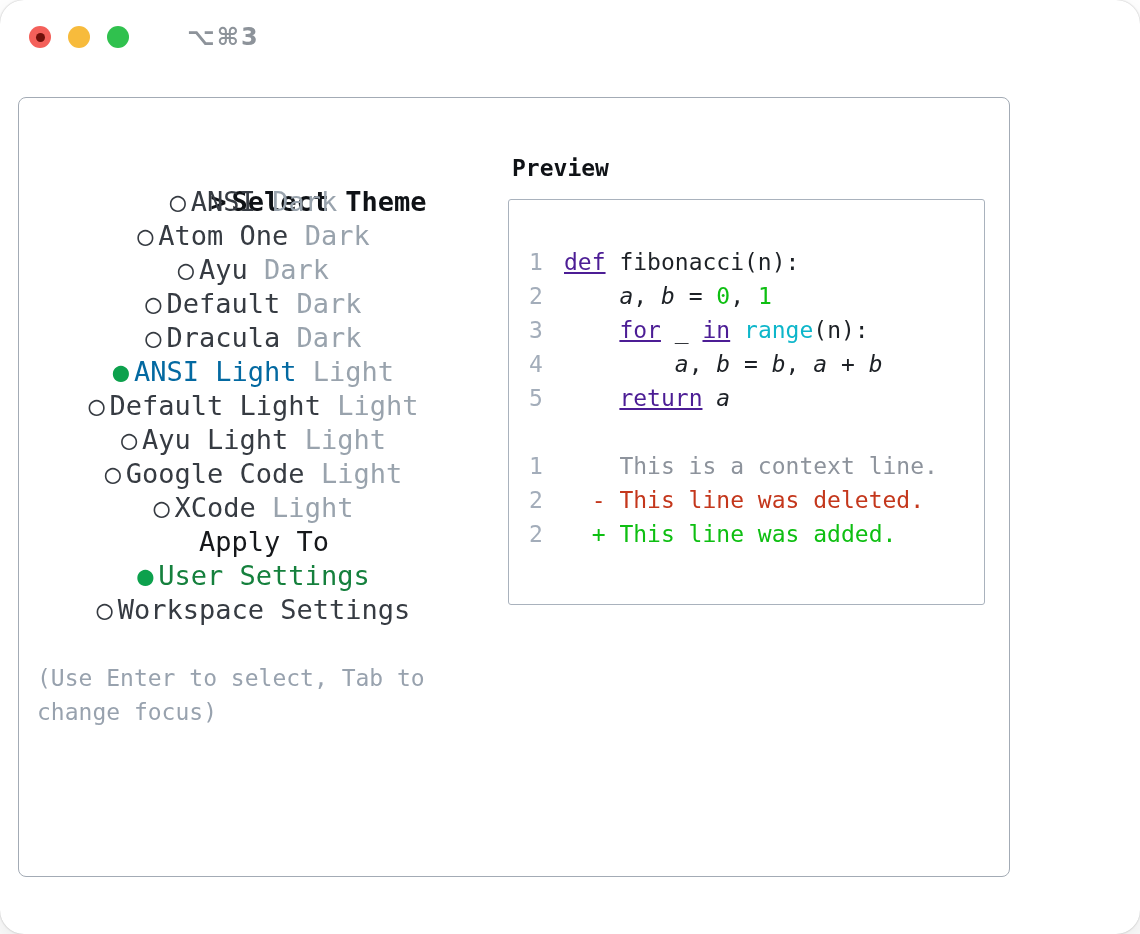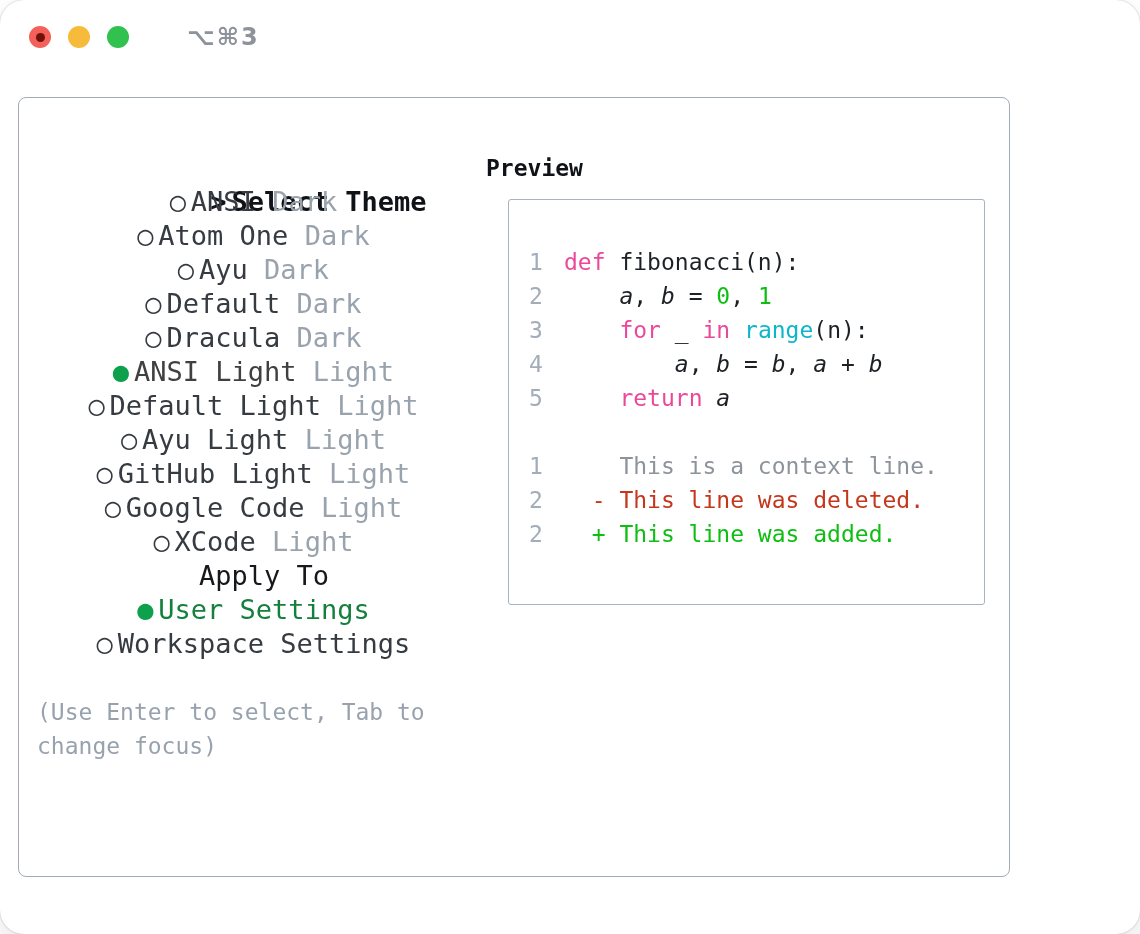--- a/index.html
+++ b/index.html
@@ -22,38 +22,38 @@
     position:absolute;left:18px;top:97px;width:992px;height:780px;
     border:1.5px solid #a3abb5;border-radius:8px;background:#fff;box-sizing:border-box;
   }
   .left-col{position:absolute;left:18px;top:53px;}
   .row{height:34px;line-height:34px;font-size:27px;white-space:pre;text-align:center;}
   .bullet{display:inline-block;width:26px;color:#363b42;}
   .bullet.sel{color:#0da14d;}
   .prefix{font-weight:700;color:#0f1216;}
   .header-label{font-weight:700;color:#0f1216;}
   .tname{color:#363b42;}
-  .tname.sel{color:#404040;}
+  .tname.sel{color:#0369a1;}
   .ttag{color:#99a3ad;}
   .apply-header{padding-left:26px;color:#16181b;}
   .opt-label{color:#363b42;}
   .opt-label.sel{color:#15803d;}
   .hint{margin-top:34px;width:428px;font-size:23px;line-height:34px;color:#98a2ae;}
   
-  .preview-label{position:absolute;left:467px;top:53px;height:34px;line-height:34px;font-size:23px;font-weight:700;color:#0f1216;}
+  .preview-label{position:absolute;left:493px;top:53px;height:34px;line-height:34px;font-size:23px;font-weight:700;color:#0f1216;}
   .preview-box{
     position:absolute;left:489px;top:101px;width:477px;height:406px;
     border:1.5px solid #a9b2bd;border-radius:3px;box-sizing:border-box;
     padding:45px 0 0 20px;overflow:hidden;background:#fff;
   }
   .code-row{height:34px;line-height:34px;font-size:23px;white-space:pre;display:flex;}
   .ln{display:inline-block;width:14px;margin-right:21px;color:#a3adba;flex:0 0 auto;}
   .tok{white-space:pre;}
   .tok.plain{color:#1d2126;}
-  .tok.kw{color:#ec4899;}
+  .tok.kw{color:#4c1d95;text-decoration:underline;}
   .tok.lit{color:#0ebf12;}
   .tok.fn{color:#0db6ca;text-align:right;}
   .tok.var{color:#1d2126;font-style:italic;}
   .tok.ctx{color:#8d939c;}
   .tok.del{color:#c4371c;}
   .tok.add{color:#0ebf12;}
 </style>
 </head>
 <body>
 
@@ -77,21 +77,20 @@
 
       <div>
           <div class="row"><span class="bullet">○</span><span class="tname">ANSI</span><span class="ttag"> Dark</span></div>
           <div class="row"><span class="bullet">○</span><span class="tname">Atom One</span><span class="ttag"> Dark</span></div>
           <div class="row"><span class="bullet">○</span><span class="tname">Ayu</span><span class="ttag"> Dark</span></div>
           <div class="row"><span class="bullet">○</span><span class="tname">Default</span><span class="ttag"> Dark</span></div>
           <div class="row"><span class="bullet">○</span><span class="tname">Dracula</span><span class="ttag"> Dark</span></div>
           <div class="row"><span class="bullet sel">●</span><span class="tname sel">ANSI Light</span><span class="ttag"> Light</span></div>
           <div class="row"><span class="bullet">○</span><span class="tname">Default Light</span><span class="ttag"> Light</span></div>
           <div class="row"><span class="bullet">○</span><span class="tname">Ayu Light</span><span class="ttag"> Light</span></div>
-          <div class="row"><span class="bullet">○</span><span class="tname">GitHub Light</span><span class="ttag"> Light</span></div>
           <div class="row"><span class="bullet">○</span><span class="tname">Google Code</span><span class="ttag"> Light</span></div>
           <div class="row"><span class="bullet">○</span><span class="tname">XCode</span><span class="ttag"> Light</span></div>
         </div>
 
       <div class="row apply-header">Apply To</div>
 
       <div>
           <div class="row"><span class="bullet sel">●</span><span class="opt-label sel">User Settings</span></div>
           <div class="row"><span class="bullet">○</span><span class="opt-label">Workspace Settings</span></div>
         </div>

